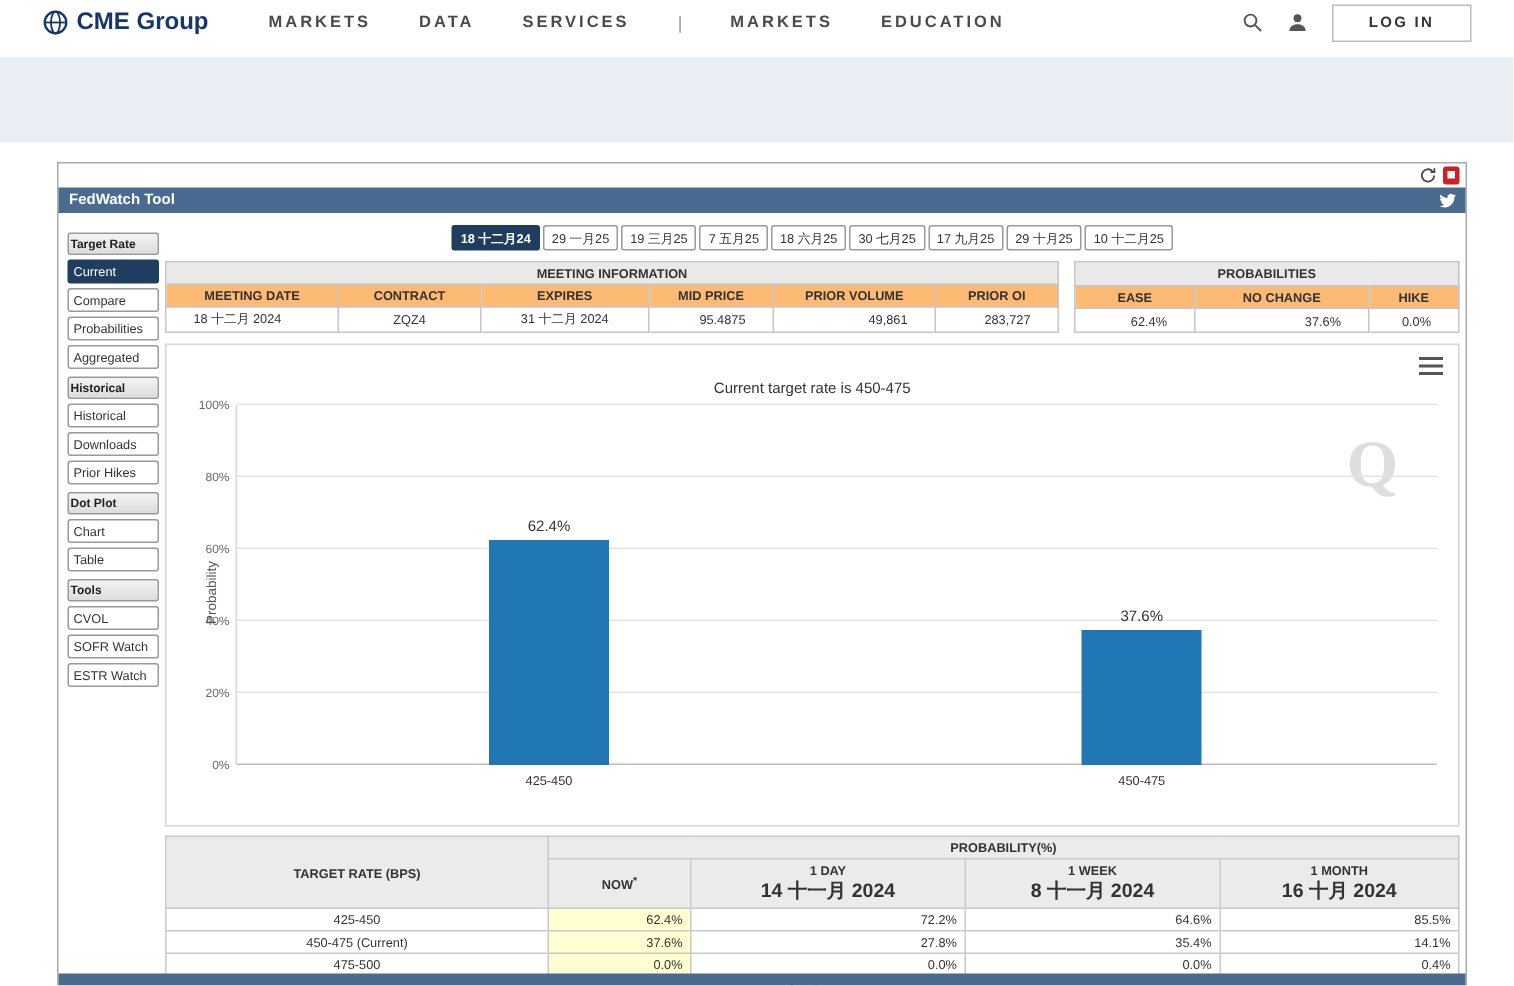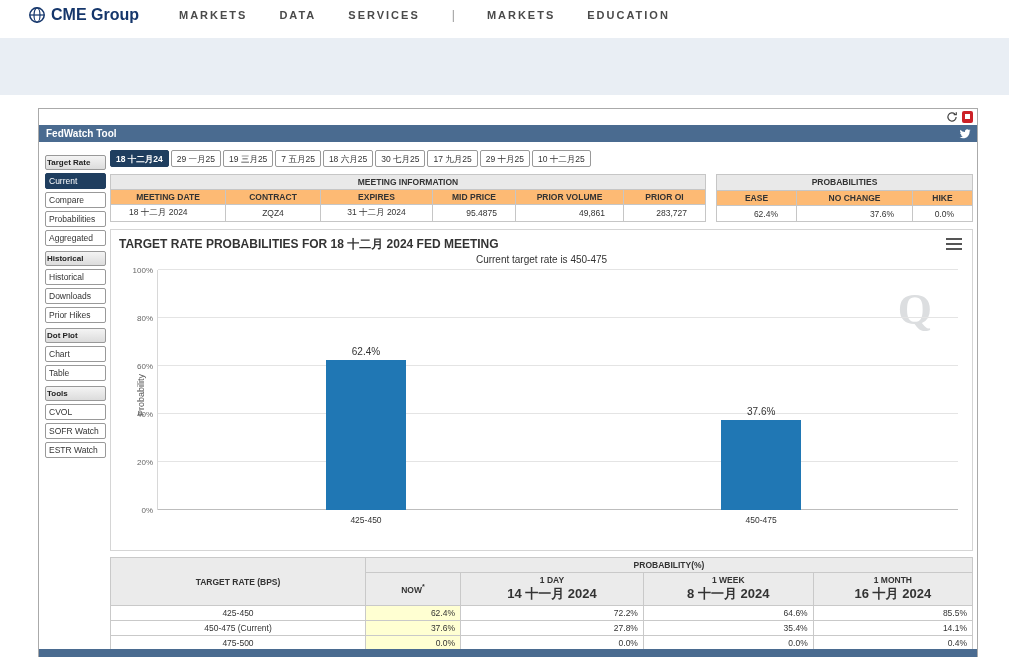--- a/index.html
+++ b/index.html
@@ -24,21 +24,21 @@
   .red-ico:after { content:""; position:absolute; left:3px; top:3px; width:5px; height:5px; background:#fff; }
   .fw-header { position:absolute; top:16px; left:0; right:0; height:17px; background:#4a6b90; color:#fff; font-size:10px; font-weight:bold; line-height:17px; padding-left:7px; }
   .tw { position:absolute; right:6px; top:2px; cursor:pointer; }
   
   .sidebar { position:absolute; top:41px; left:6px; width:61px; }
   .sb-head { margin-top:5px; margin-bottom:3px; background:linear-gradient(#f4f4f4,#dcdcdc); border:1px solid #999; border-radius:2px; font-size:8px; font-weight:bold; padding:2px 1px; color:#222; }
   .sb-item { margin-bottom:3px; background:#fff; border:1px solid #999; border-radius:2px; font-size:8.5px; padding:2px 3px; color:#333; cursor:pointer; white-space:nowrap; overflow:hidden; }
   .sb-item.sel { background:#1f3e5f; color:#fff; border-color:#1f3e5f; }
   
   .main { position:absolute; top:41px; left:71px; width:863px; }
-  .tabs { display:flex; gap:2px; height:17px; }
+  .tabs { display:flex; gap:2px; height:17px;justify-content:center; }
   .tab { border:1px solid #999; border-radius:2px; background:#fff; font-size:8.5px; padding:3px 5px; color:#333; cursor:pointer; white-space:nowrap; }
   .tab.sel { background:#1f3e5f; color:#fff; border-color:#1f3e5f; font-weight:bold; }
   
   .info-row { display:flex; gap:10px; margin-top:7px; }
   table.grid { border-collapse:collapse; font-size:8.5px; }
   table.grid th, table.grid td { border:1px solid #c6c6c6; padding:2px 18px; }
   table.grid th { background:#fdba74; font-weight:bold; }
   table.grid .cap { background:#e9e9e9; text-align:center; font-weight:bold; }
   .mi { width:596px; }
   .pb { flex:1; }
@@ -86,20 +86,31 @@
     <span>CME Group</span>
   </div>
   <div class="nav-items">
     <span class="nav-item">MARKETS</span>
     <span class="nav-item">DATA</span>
     <span class="nav-item">SERVICES</span>
     <span class="nav-sep">|</span>
     <span class="nav-item">MARKETS</span>
     <span class="nav-item">EDUCATION</span>
   </div>
+  <div class="nav-right">
+    <svg width="14" height="14" viewBox="0 0 16 16">
+      <circle cx="6.5" cy="6.5" r="4.5" fill="none" stroke="#555" stroke-width="1.5"></circle>
+      <line x1="10" y1="10" x2="14.5" y2="14.5" stroke="#555" stroke-width="1.5"></line>
+    </svg>
+    <svg width="14" height="14" viewBox="0 0 16 16">
+      <circle cx="8" cy="4.8" r="3" fill="#555"></circle>
+      <path d="M1.8 14.5c0-3.3 2.8-5.2 6.2-5.2s6.2 1.9 6.2 5.2z" fill="#555"></path>
+    </svg>
+    <button class="loginbtn">LOG IN</button>
+  </div>
 </div>
 
 <div class="band"></div>
 
 <div class="widget">
 
   <div class="widget-icons">
     <svg width="12" height="12" viewBox="0 0 16 16">
       <path d="M13.5 8a5.5 5.5 0 1 1-1.7-4" fill="none" stroke="#444" stroke-width="1.6"></path>
       <path d="M13.7 1.5v3.4h-3.4" fill="none" stroke="#444" stroke-width="1.6"></path>
@@ -184,21 +195,20 @@
         <tr>
           <td class="t-r">62.4%</td>
           <td class="t-r">37.6%</td>
           <td class="t-r">0.0%</td>
         </tr>
       </tbody>
         </table>
     </div>
 
     <div class="chartbox">
-      <div class="ch-title">TARGET RATE PROBABILITIES FOR 18 十二月 2024 FED MEETING</div>
       <div class="ch-sub">Current target rate is 450-475</div>
       <div class="burger">
           <span></span>
           <span></span>
           <span></span>
         </div>
       <div class="plot">
         <div class="wmark">Q</div>
         <div class="gl base" style="bottom:0"></div>
         <div class="gl" style="bottom:20%"></div>

